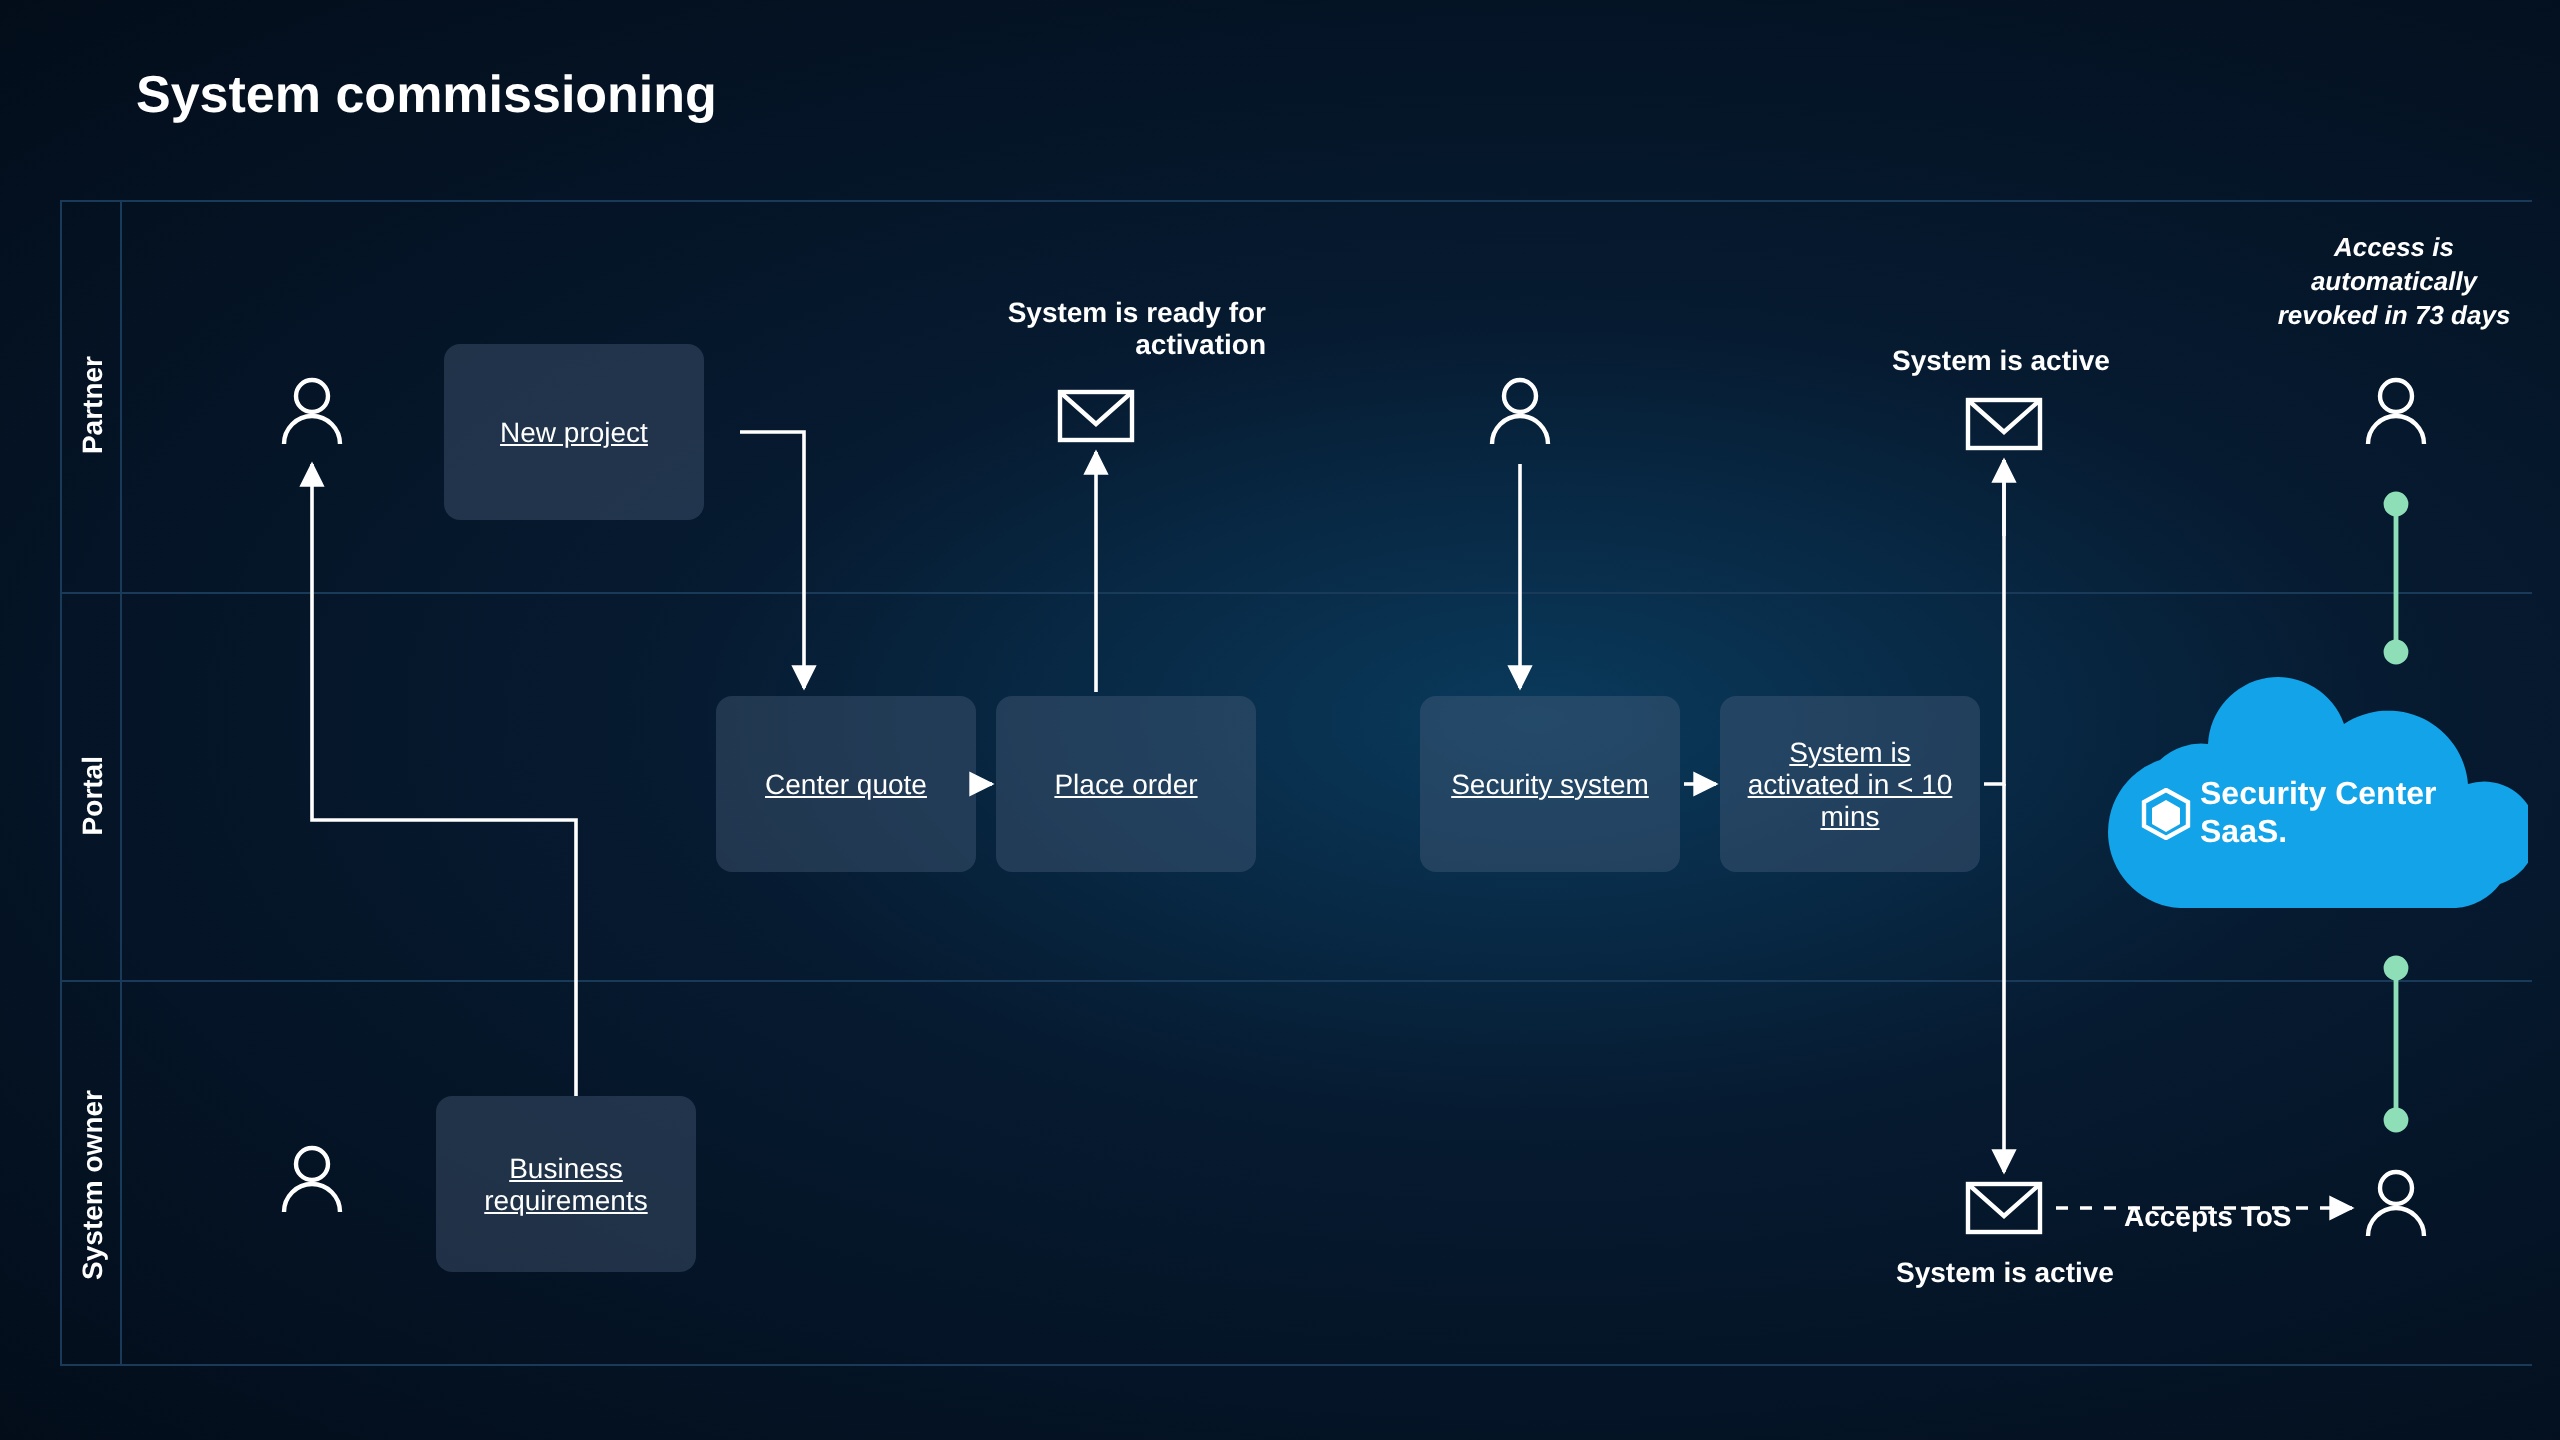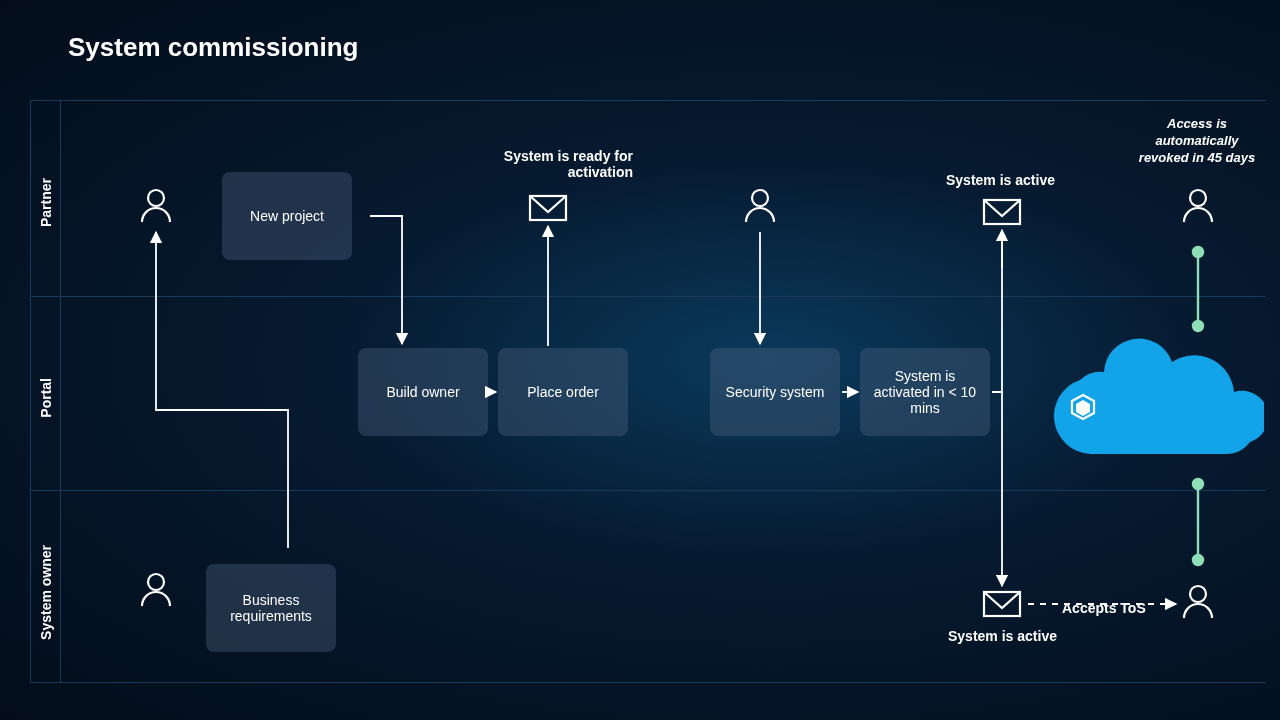--- a/index.html
+++ b/index.html
@@ -53,20 +53,21 @@
     width: 130px;
     height: 88px;
     background: rgba(80,100,130,0.38);
     border-radius: 8px;
     display: flex;
     align-items: center;
     justify-content: center;
     text-align: center;
     font-size: 14px;
     padding: 8px;
+    text-decoration: underline;
   }
   .caption {
     position: absolute;
     font-size: 14px;
     font-weight: 600;
     text-align: right;
     white-space: nowrap;
   }
   .caption-italic {
     position: absolute;
@@ -105,41 +106,45 @@
 <div class="vline l"></div>
 <div class="vline l2"></div>
 
 <div class="title">System commissioning</div>
 
 <div class="lane-label" style="top:178px;">Partner</div>
 <div class="lane-label" style="top:378px;">Portal</div>
 <div class="lane-label" style="top:545px;">System owner</div>
 
 <div class="box" style="left:222px; top:172px;">New project</div>
-<div class="box" style="left:358px; top:348px;">Build owner</div>
+<div class="box" style="left:358px; top:348px;">Center quote</div>
 <div class="box" style="left:498px; top:348px;">Place order</div>
-<div class="box" style="left:206px; top:548px;margin-top:16px;">Business requirements</div>
+<div class="box" style="left:218px; top:548px;">Business requirements</div>
 <div class="box" style="left:710px; top:348px;">Security system</div>
 <div class="box" style="left:860px; top:348px;">System is activated in &lt; 10 mins</div>
 
 <div class="caption" style="left:493px; top:148px; width:140px; white-space:normal;">System is ready for activation</div>
 <div class="caption" style="left:946px; top:172px;">System is active</div>
 <div class="caption" style="left:948px; top:628px;">System is active</div>
 <div class="caption" style="left:1062px; top:576px;margin-top:24px;">Accepts ToS</div>
-<div class="caption-italic" style="left:1132px; top:116px; width:130px;">Access is automatically revoked in 45 days</div>
+<div class="caption-italic" style="left:1132px; top:116px; width:130px;">Access is automatically revoked in 73 days</div>
 
 <div class="cloud" style="left:1044px; top:322px;">
   <svg viewBox="0 0 220 140" width="220" height="140">
     <path fill="#12a3e8" d="M60 50 a35 35 0 0 1 68 -10 a40 40 0 0 1 62 30 a26 26 0 0 1 16 50 a30 30 0 0 1 -22 12 H46 a38 38 0 0 1 -10 -74 a30 30 0 0 1 24 -8 z"></path>
   </svg>
   
   <svg width="26" height="26" style="position:absolute; left:26px; top:72px;">
     <polygon points="13,1 24,7 24,19 13,25 2,19 2,7" fill="none" stroke="#fff" stroke-width="2.2"></polygon>
     <polygon points="13,6 20,10 20,18 13,22 6,18 6,10" fill="#fff"></polygon>
   </svg>
+  <div class="cloud-text" style="left:56px; top:66px;">
+    <span>Security Center</span><br>
+    <span>SaaS.</span>
+  </div>
 </div>
 
 <svg class="overlay">
   <defs>
     <marker id="ah" viewBox="0 0 10 10" refX="9" refY="5" markerWidth="7" markerHeight="7" orient="auto-start-reverse">
       <path d="M0 0 L10 5 L0 10 z" fill="#fff"></path>
     </marker>
     <g id="person">
       <circle cx="0" cy="-10" r="8" fill="none" stroke="#fff" stroke-width="2.2"></circle>
       <path d="M-14 14 a14 14 0 0 1 28 0" fill="none" stroke="#fff" stroke-width="2.2"></path>

